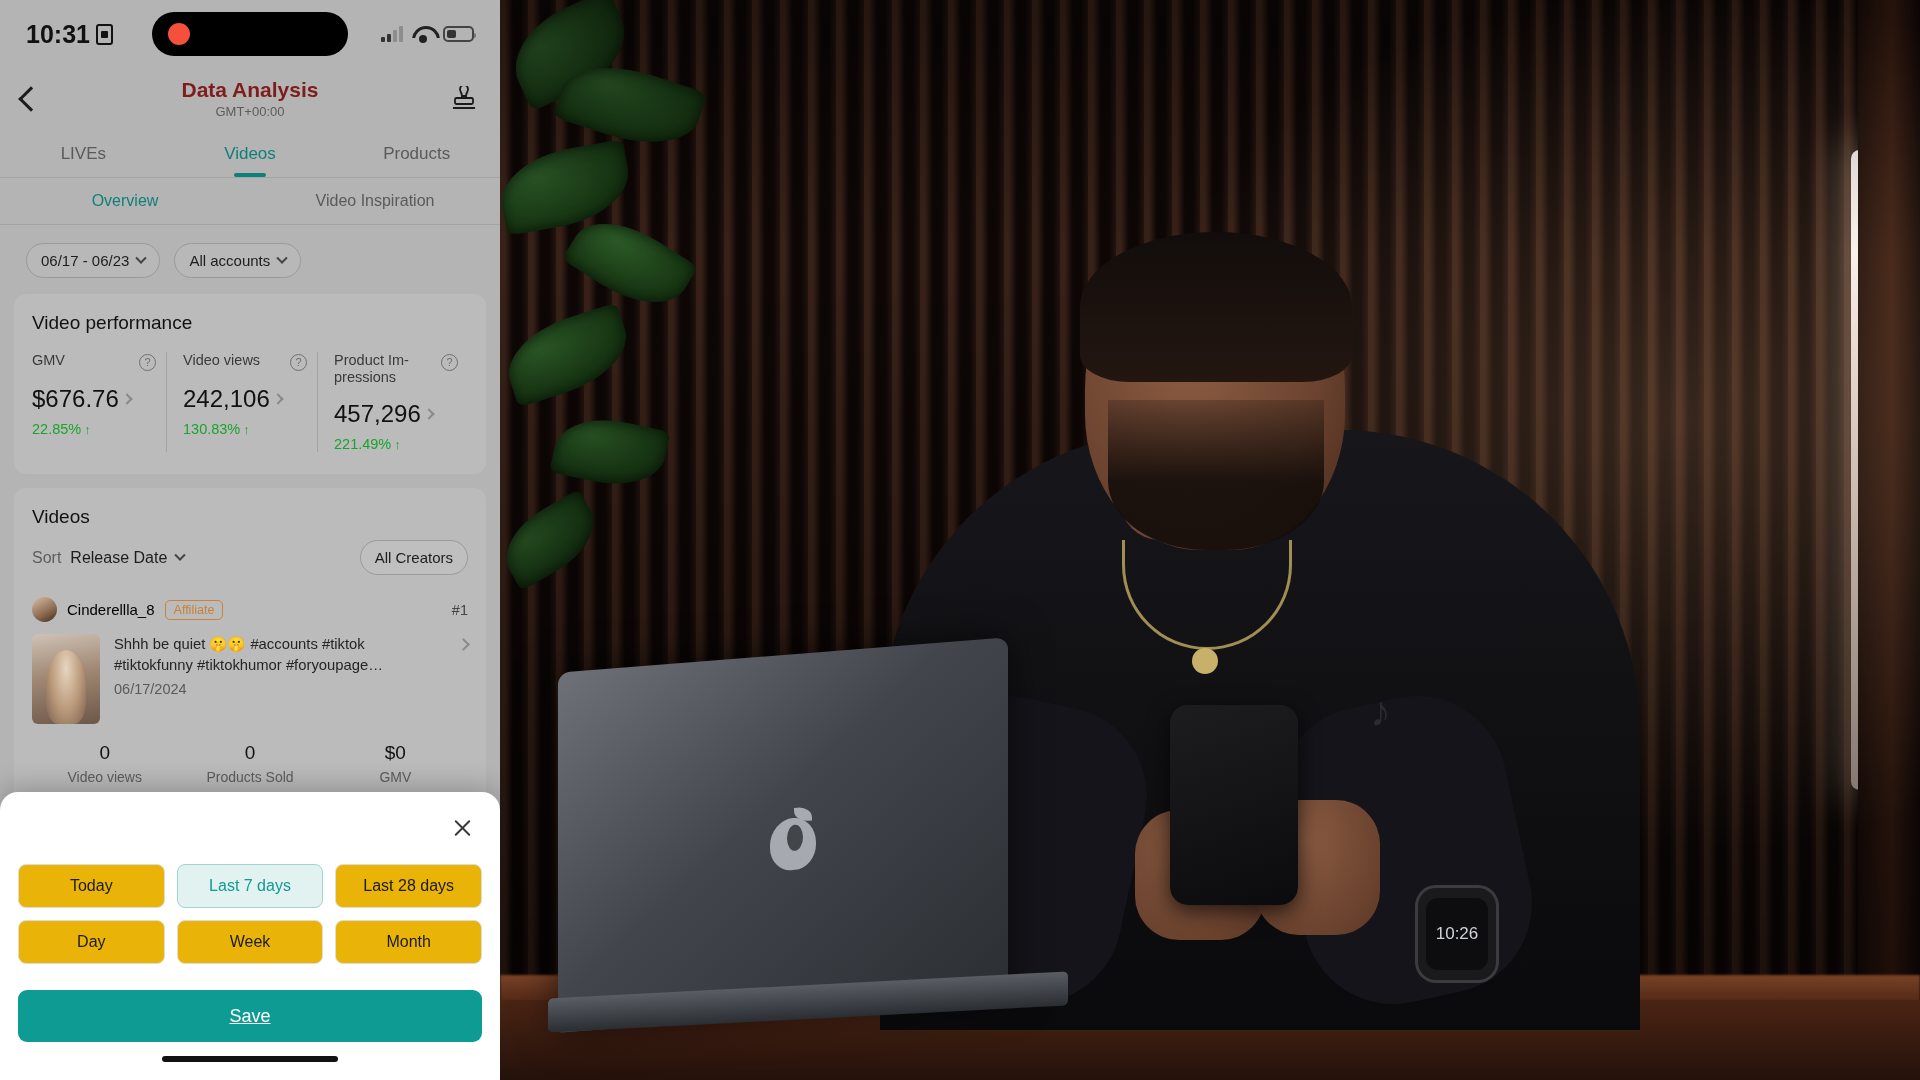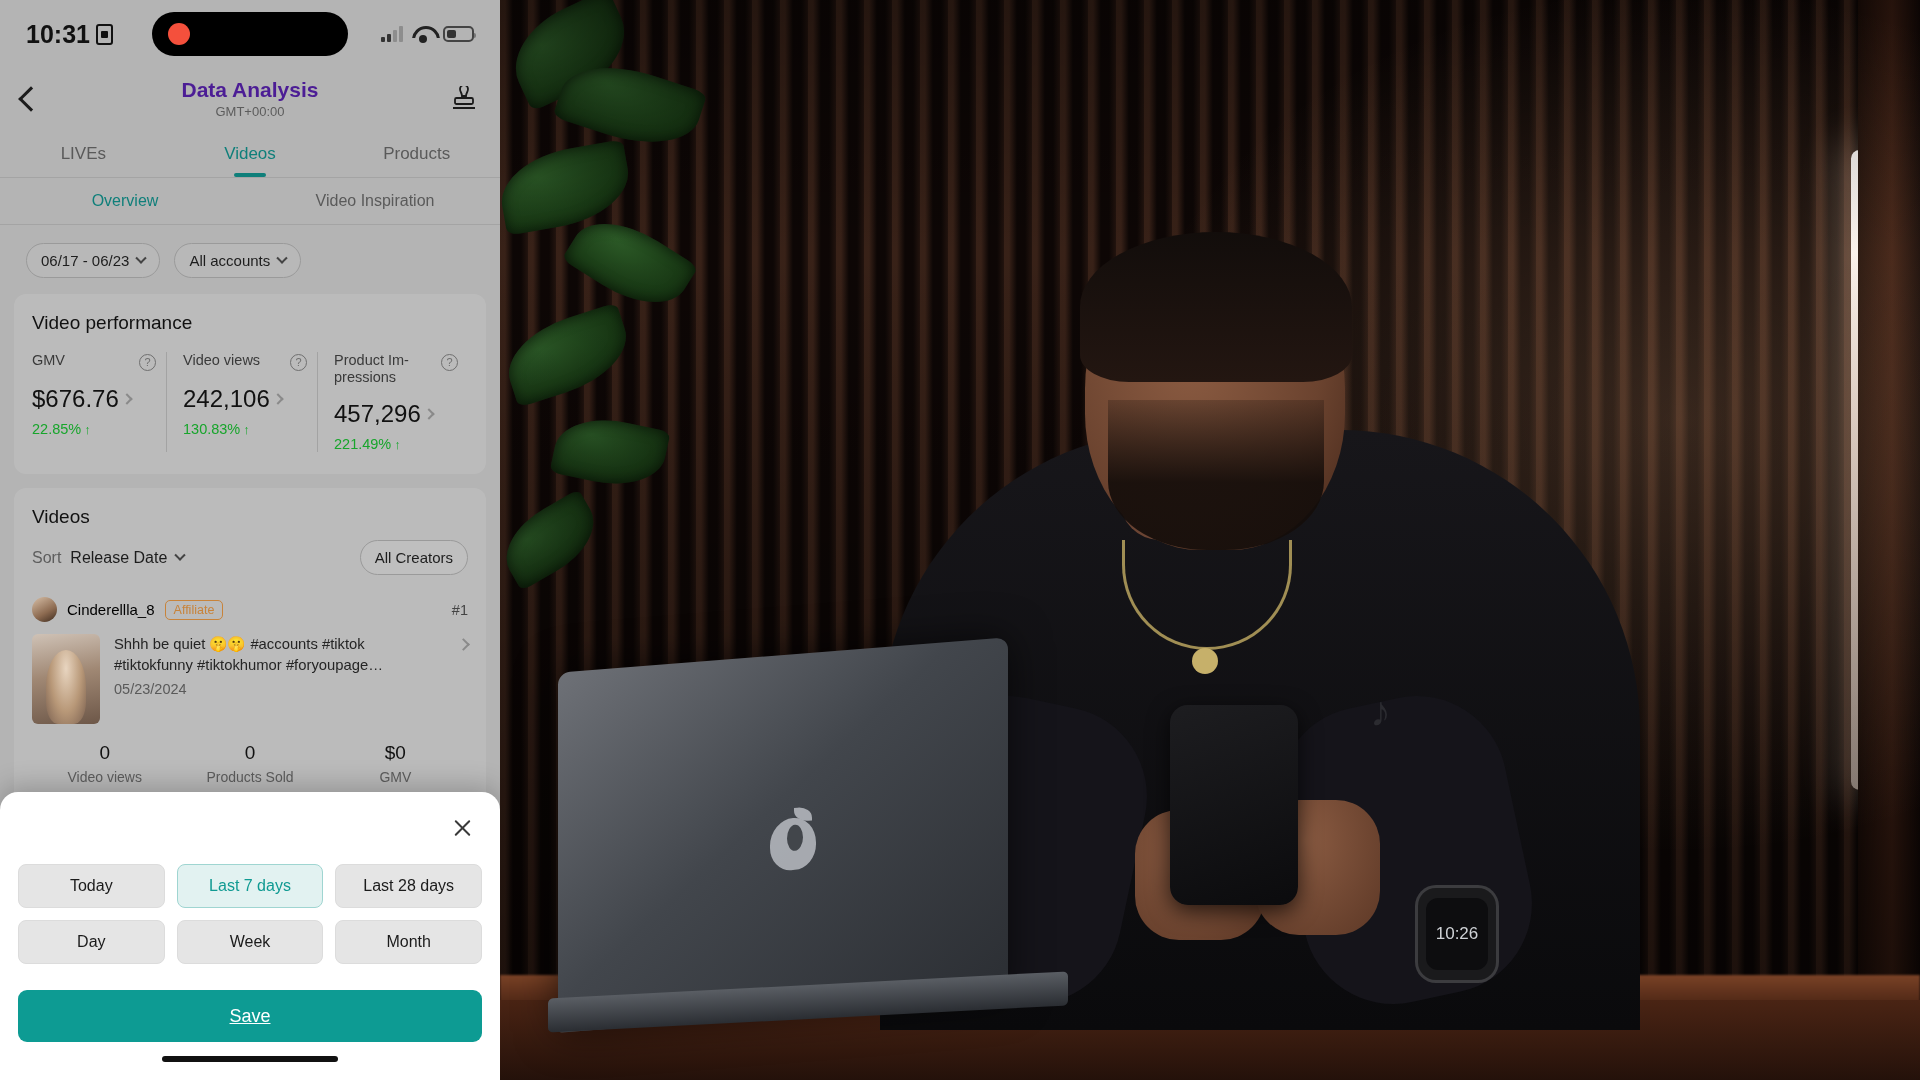--- a/index.html
+++ b/index.html
@@ -216,21 +216,21 @@
 
   .nav-bar {
     position: relative; height: 62px; display: flex; align-items: center;
     justify-content: center;
   }
   .back-chevron {
     position: absolute; left: 22px; top: 50%; transform: translateY(-50%);
     width: 18px; height: 18px; border-left: 3px solid #1b1b1b; border-bottom: 3px solid #1b1b1b;
     transform: translateY(-50%) rotate(45deg);
   }
-  .nav-title { font-size: 21px; font-weight: 600; color: #4c1d95; line-height: 1.05; text-align:right;}
+  .nav-title { font-size: 21px; font-weight: 600; color: #7f1d1d; line-height: 1.05; text-align:right;}
   .nav-sub { font-size: 13px; color: #5c5c5c; margin-top: 3px; text-align:center;}
   .stamp-icon {
     position: absolute; right: 22px; top: 50%; transform: translateY(-50%);
     width: 28px; height: 26px;
   }
 
   .tabs-main {
     display: flex; height: 48px; align-items: center;
     border-bottom: 1px solid #a4a4a4;
   }
@@ -335,21 +335,21 @@
   .close-x:before, .close-x:after {
     content:""; position:absolute; left: 2px; top: 11px; width: 21px; height: 2px;
     background: #3a3a3a; border-radius: 1px;
   }
   .close-x:before { transform: rotate(45deg); }
   .close-x:after  { transform: rotate(-45deg); }
   .opt-grid { display: grid; grid-template-columns: 1fr 1fr 1fr; gap: 12px; margin-top: 18px; }
   .opt {
     border: 1px solid #dcdcdc; border-radius: 8px; height: 44px;
     display: flex; align-items: center; justify-content: center;
-    font-size: 16px; color: #1b1b1b; background: #e5e5e5;
+    font-size: 16px; color: #1b1b1b; background: #eab308;
   }
   .opt.sel { background: #e2f2f1; border-color: #9fd5d1; color: #0f9a92; }
   .save-btn {
     margin-top: 26px; height: 52px; border-radius: 9px; background: #0d9b93;
     color: #fff; font-size: 18px; display: flex; align-items: center; justify-content: center;
   }
   .save-btn span { text-decoration: underline; }
   .home-indicator {
     width: 176px; height: 6px; background: #111; border-radius: 4px;
     margin: 14px auto 4px;
@@ -548,21 +548,21 @@
           <div class="rank">#1</div>
         </div>
 
         <div class="video-row">
           <div class="thumb"></div>
           <div class="video-text">
             <div class="video-caption">
               <span>Shhh be quiet 🤫🤫 #accounts #tiktok</span><br>
               <span>#tiktokfunny #tiktokhumor #foryoupage…</span>
             </div>
-            <div class="video-date">05/23/2024</div>
+            <div class="video-date">06/17/2024</div>
           </div>
           <div class="row-chevron"></div>
         </div>
 
         <div class="video-stats">
           <div class="vstat">
             <div class="vstat-num">0</div>
             <div class="vstat-label">Video views</div>
           </div>
           <div class="vstat">

